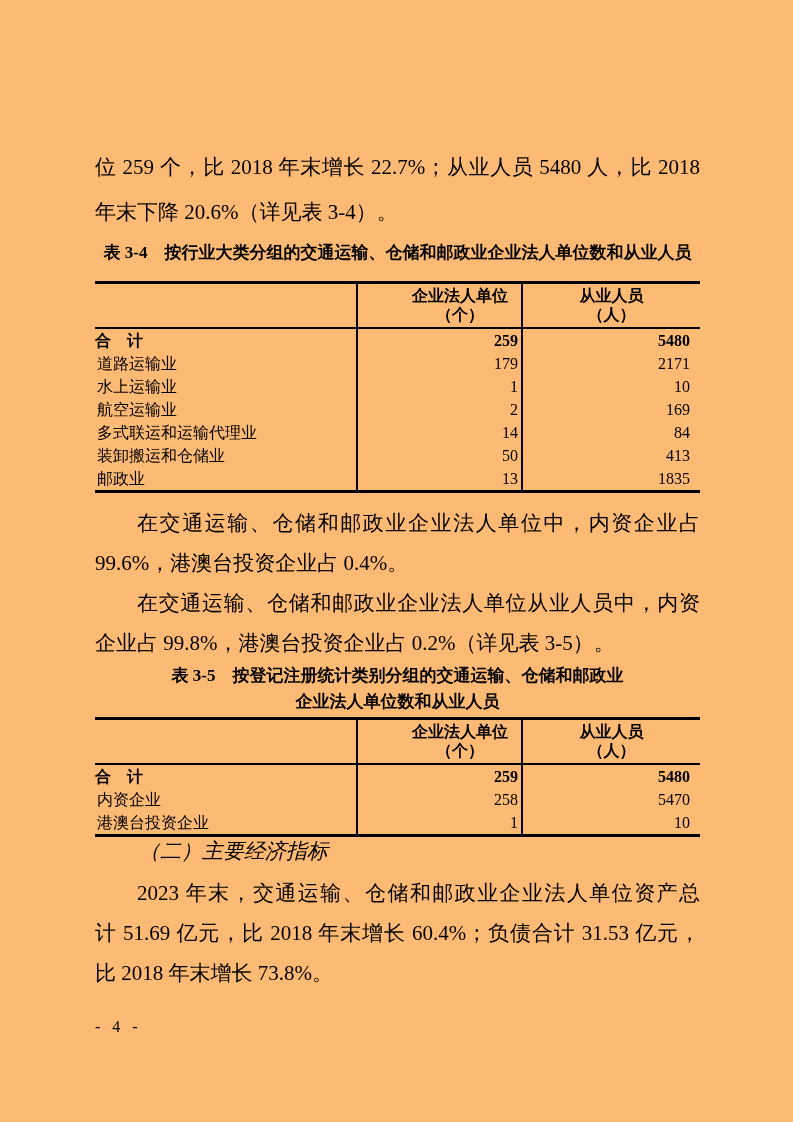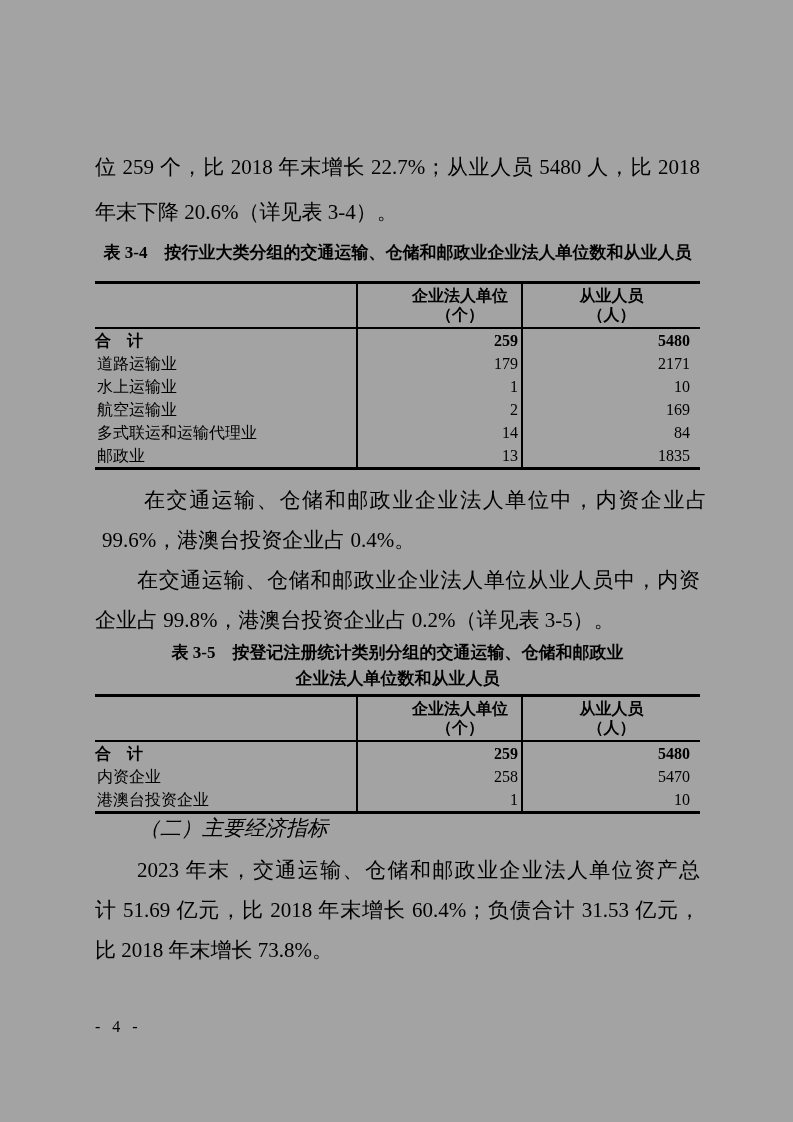--- a/index.html
+++ b/index.html
@@ -1,21 +1,21 @@
 <!DOCTYPE html>
 <html><head>
 <meta charset="utf-8">
 <style>
   * { margin: 0; padding: 0; box-sizing: border-box; }
   html, body { background: #ffffff; }
   .page {
     position: relative;
     width: 793px;
     height: 1122px;
-    background: #a3a3a3;
+    background: #fdba74;
     font-family: "Liberation Serif", "DejaVu Serif", serif;
     color: #000000;
     overflow: hidden;
   }
   .content {
     position: absolute;
     left: 95px;
     top: 0;
     width: 605px;
     padding-top: 145px;
@@ -144,28 +144,33 @@
             <td class="c1 label">航空运输业</td>
             <td class="c2 num">2</td>
             <td class="c3 num">169</td>
           </tr>
           <tr>
             <td class="c1 label">多式联运和运输代理业</td>
             <td class="c2 num">14</td>
             <td class="c3 num">84</td>
           </tr>
           <tr>
+            <td class="c1 label">装卸搬运和仓储业</td>
+            <td class="c2 num">50</td>
+            <td class="c3 num">413</td>
+          </tr>
+          <tr>
             <td class="c1 label">邮政业</td>
             <td class="c2 num">13</td>
             <td class="c3 num">1835</td>
           </tr>
         </tbody>
     </table>
 
-    <div class="para" style="margin-top: 10px; margin-left: 7px;">
+    <div class="para" style="margin-top: 10px;">
       <div class="line fill ind">在交通运输、仓储和邮政业企业法人单位中，内资企业占</div>
       <div class="line">99.6%，港澳台投资企业占 0.4%。</div>
     </div>
 
     <div class="para">
       <div class="line fill ind">在交通运输、仓储和邮政业企业法人单位从业人员中，内资</div>
       <div class="line">企业占 99.8%，港澳台投资企业占 0.2%（详见表 3-5）。</div>
     </div>
 
     <div class="table-title t35-title">

